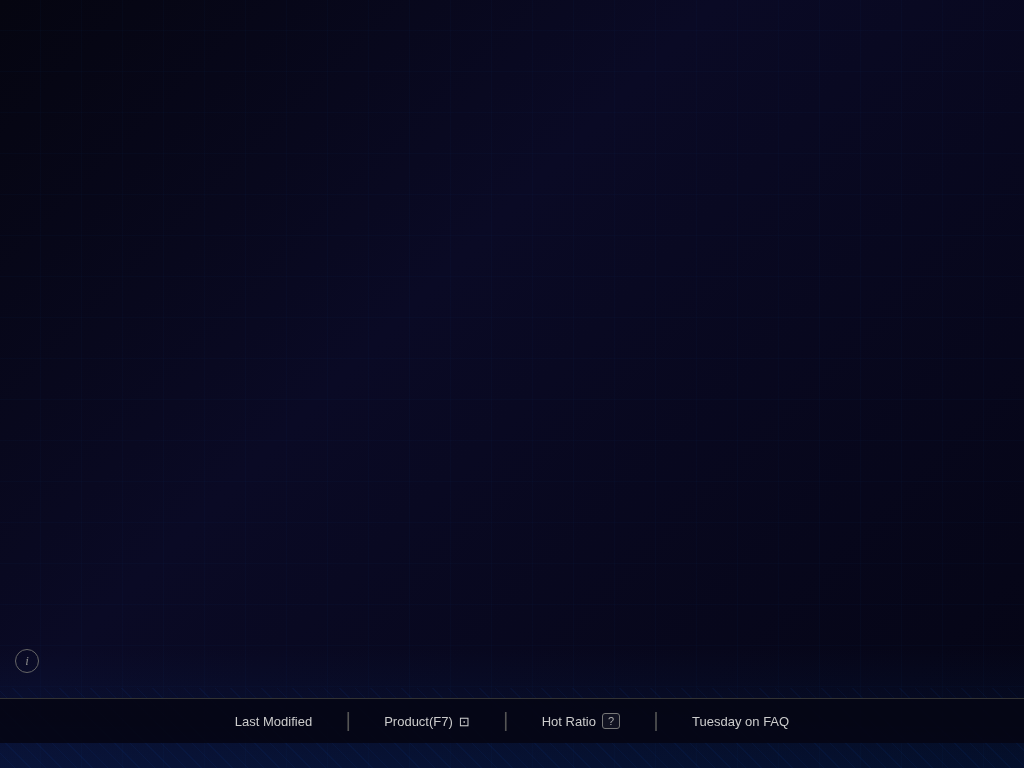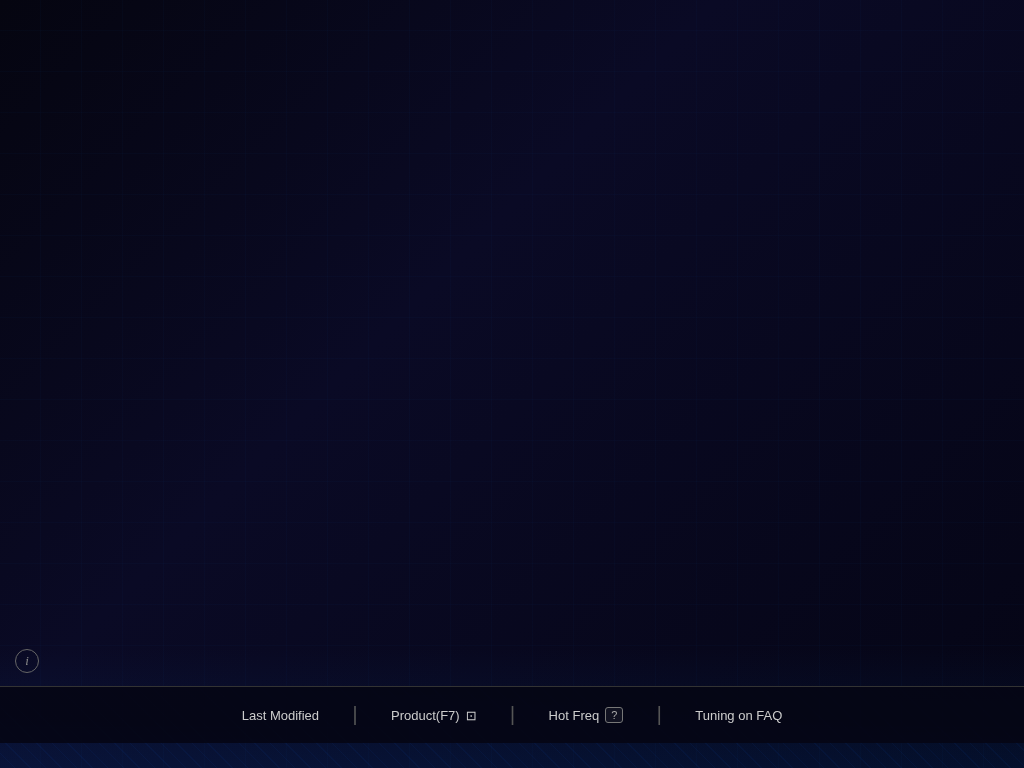--- a/index.html
+++ b/index.html
@@ -275,21 +275,21 @@
     }
     .cmd-label {
       color: #ccc;
       width: 200px;
     }
 
     
     .bottom-bar {
       background: rgba(5, 5, 20, 0.9);
       border-top: 1px solid #333;
-      height: 57px;
+      height: 45px;
       display: flex;
       align-items: center;
       justify-content: center;
       gap: 30px;
       flex-shrink: 0;
       z-index: 5;
       position: relative;
     }
     .bottom-item {
       color: #ccc;
@@ -662,26 +662,26 @@
     <div class="bottom-item">
       <span>Last Modified</span>
     </div>
     <span class="bottom-separator">|</span>
     <div class="bottom-item">
       <span>Product(F7)</span>
       <span>⊡</span>
     </div>
     <span class="bottom-separator">|</span>
     <div class="bottom-item">
-      <span>Hot Freq</span>
+      <span>Hot Ratio</span>
       <span class="bottom-key">?</span>
     </div>
     <span class="bottom-separator">|</span>
     <div class="bottom-item">
-      <span>Tuning on FAQ</span>
+      <span>Tuesday on FAQ</span>
     </div>
   </div>
 
   <div class="version-bar">
     <span class="version-text">Version 2.17.1246. Copyright (C) 2019 American Megatrends, Inc.</span>
   </div>
 
   <div class="bottom-deco"></div>
 </div>
 

